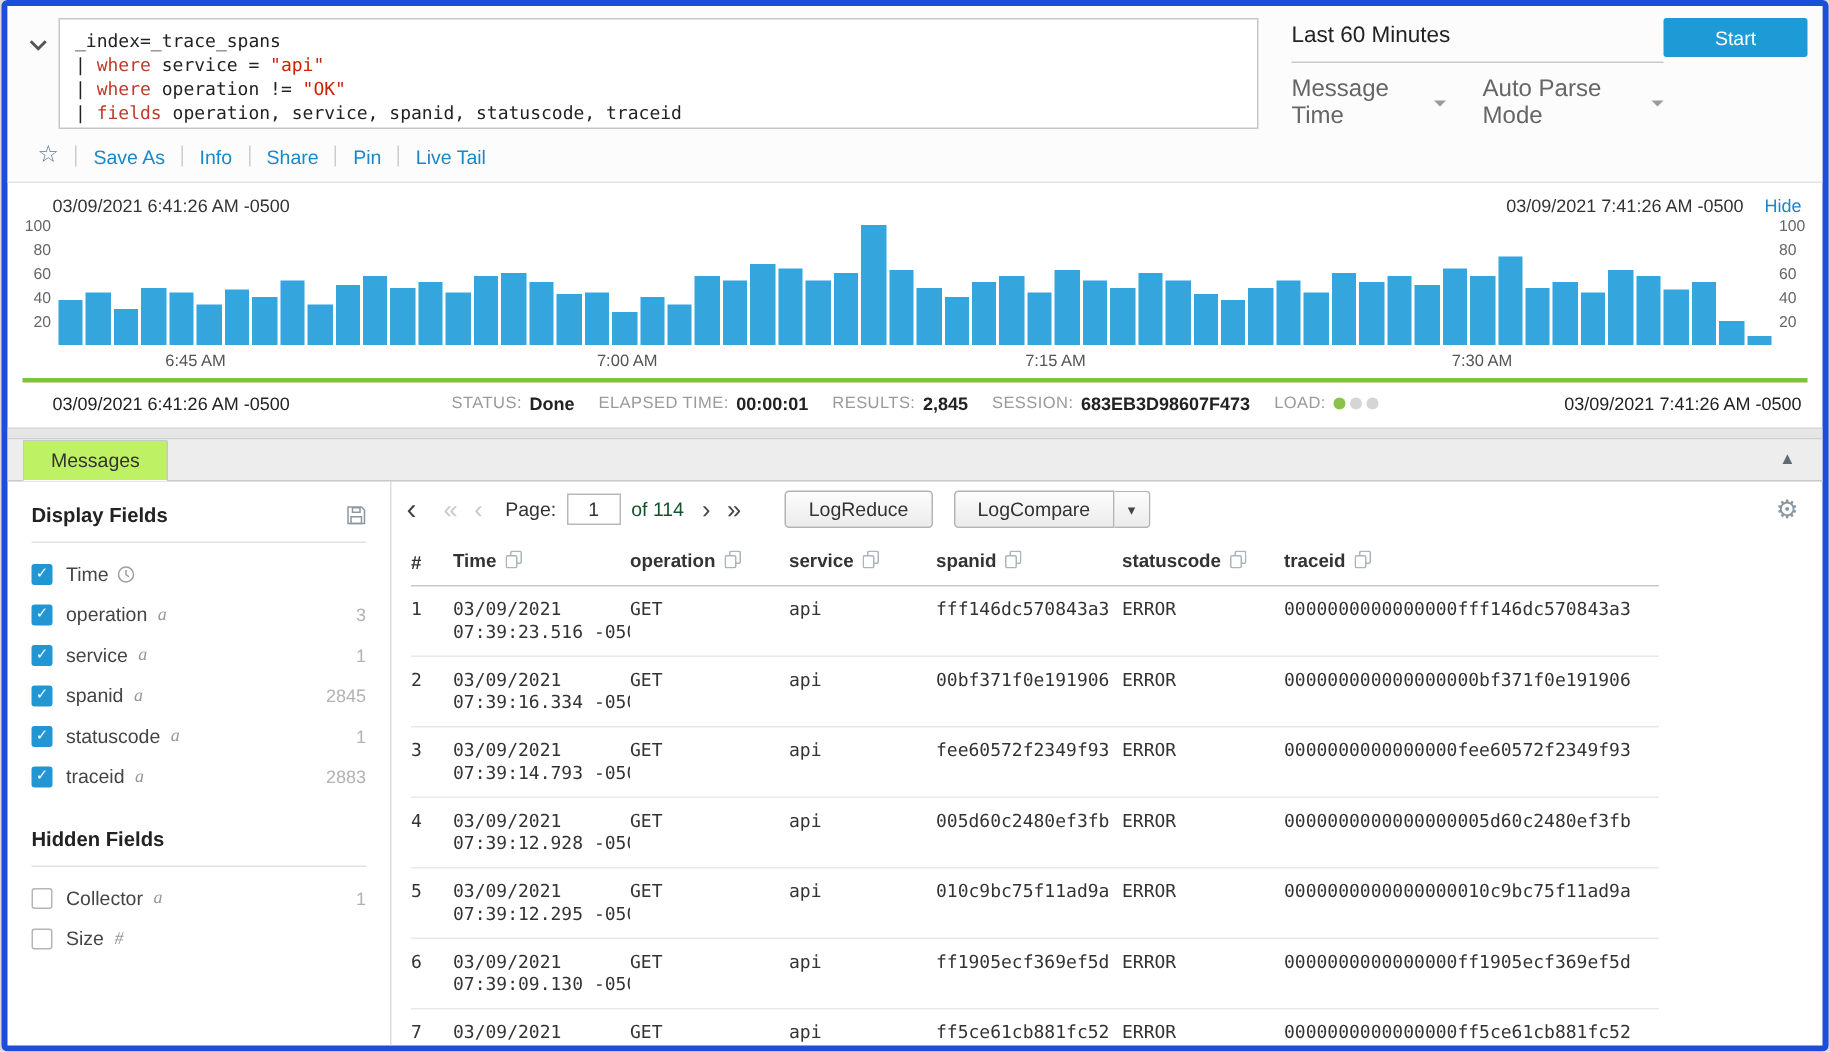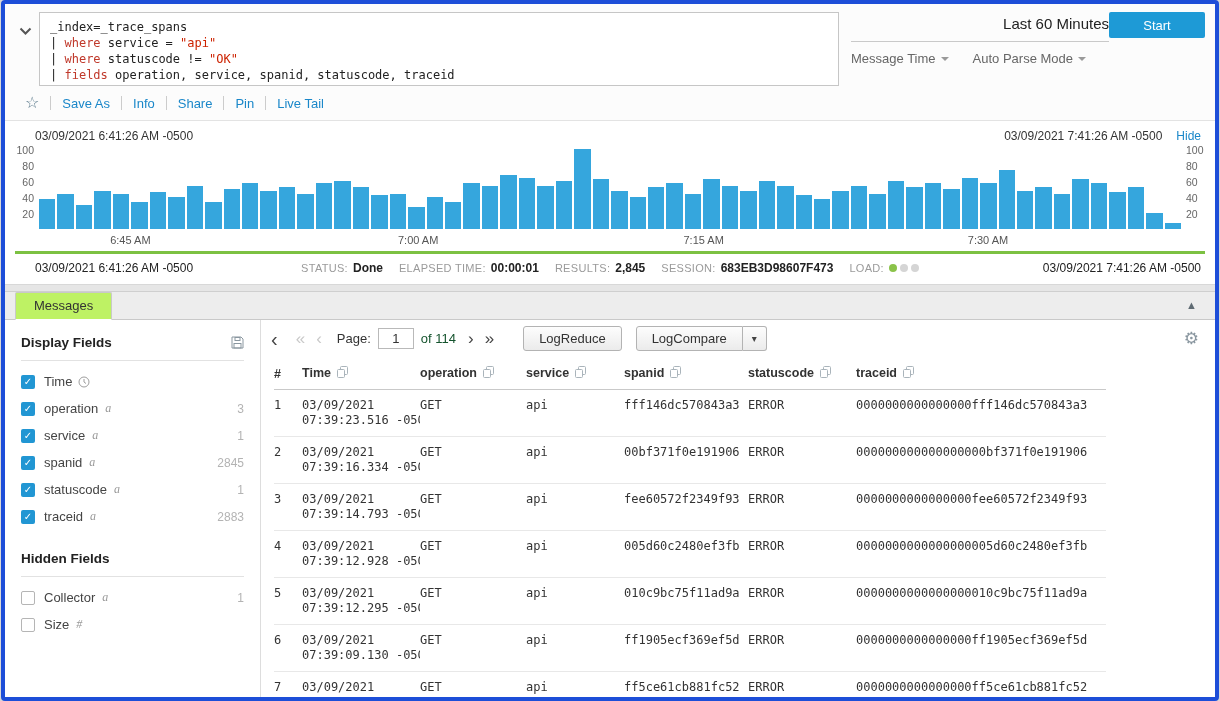--- a/index.html
+++ b/index.html
@@ -7,23 +7,23 @@
   .page { width:1218px; height:701px; margin:0 auto; background:#fff; border:4px solid #1d4ed8; border-radius:4px; overflow:hidden; display:flex; flex-direction:column; }
 
   
   .query-section { padding:8px 10px 0 8px; background:#fcfcfc; border-bottom:1px solid #e3e3e3; }
   .query-row { display:flex; align-items:flex-start; }
   .collapse-chevron { width:26px; padding:10px 0 0 6px; cursor:pointer; }
   .query-editor { width:800px; height:74px; border:1px solid #c6c6c6; background:#fff; padding:6px 10px; font-family:"DejaVu Sans Mono",monospace; font-size:12px; line-height:16px; color:#222; overflow:hidden; }
   .q-keyword { color:#c0392b; }
   .q-string { color:#cc2200; }
   .q-plain { color:#222; }
-  .time-controls { margin-left:12px; flex:1; max-width:262px;text-align:right; }
+  .time-controls { margin-left:22px; flex:1; max-width:262px; }
   .time-range { font-size:15px; color:#222; padding:3px 0 9px; border-bottom:1px solid #c9c9c9; cursor:pointer; }
-  .parse-row { display:flex; gap:24px; margin-top:9px; color:#666; font-size:13px; }
+  .parse-row { display:flex; gap:24px; margin-top:9px; color:#666; font-size:16px; }
   .dd { display:flex; align-items:center; gap:5px; cursor:pointer; }
   .caret { width:0; height:0; border-left:4px solid transparent; border-right:4px solid transparent; border-top:4px solid #9a9a9a; }
   .start-btn { width:96px; height:26px; background:#1e9ad6; color:#fff; border:none; border-radius:2px; font-size:13px; margin-left:auto; cursor:pointer; font-family:"Liberation Sans",sans-serif; }
   .links-row { display:flex; align-items:center; height:34px; padding-left:12px; font-size:13px; }
   .star { color:#5b7a8c; font-size:16px; line-height:1; cursor:pointer; }
   .sep { width:1px; height:14px; background:#ccc; margin:0 11px; }
   .link { color:#1a87c9; cursor:pointer; white-space:nowrap; }
 
   
   .hist-section { border-bottom:1px solid #d8d8d8; }
@@ -110,21 +110,21 @@
   <div class="query-section">
     <div class="query-row">
       <div class="collapse-chevron">
         <svg width="13" height="9" viewBox="0 0 13 9">
             <polyline points="1.5,1.5 6.5,6.5 11.5,1.5" fill="none" stroke="#555" stroke-width="2"></polyline>
           </svg>
       </div>
       <div class="query-editor">
           <div class="q-line"><span class="q-plain">_index=_trace_spans</span></div>
           <div class="q-line"><span class="q-plain">| </span><span class="q-keyword">where</span><span class="q-plain"> service = </span><span class="q-string">"api"</span></div>
-          <div class="q-line"><span class="q-plain">| </span><span class="q-keyword">where</span><span class="q-plain"> statuscode != </span><span class="q-string">"OK"</span></div>
+          <div class="q-line"><span class="q-plain">| </span><span class="q-keyword">where</span><span class="q-plain"> operation != </span><span class="q-string">"OK"</span></div>
           <div class="q-line"><span class="q-plain">| </span><span class="q-keyword">fields</span><span class="q-plain"> operation, service, spanid, statuscode, traceid</span></div>
         </div>
       <div class="time-controls">
         <div class="time-range">Last 60 Minutes</div>
         <div class="parse-row">
           <span class="dd">
             <span>Message Time</span>
             <span class="caret"></span>
           </span>
           <span class="dd">

